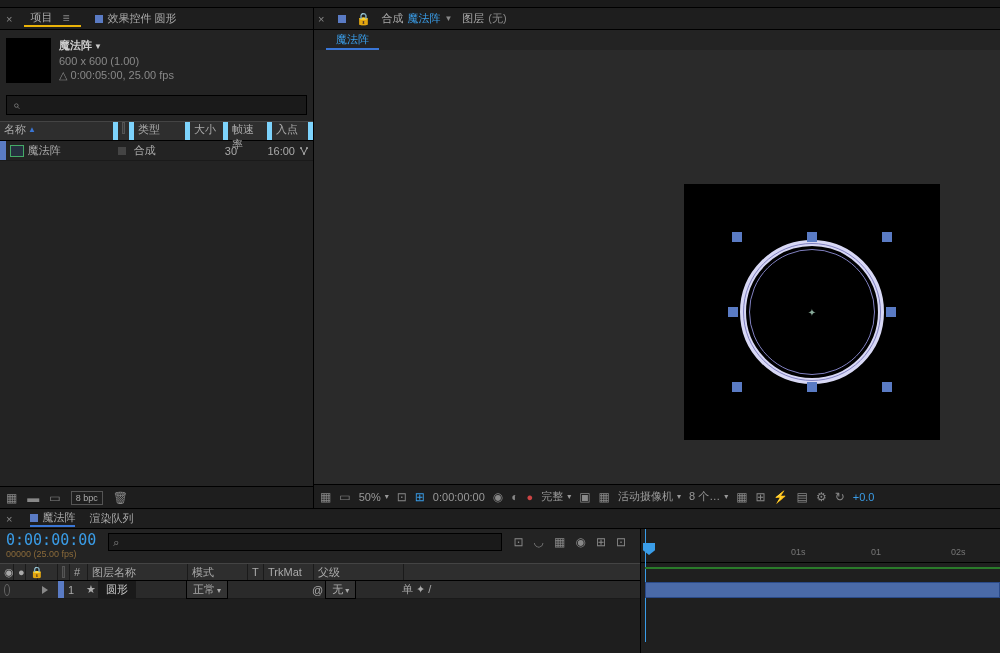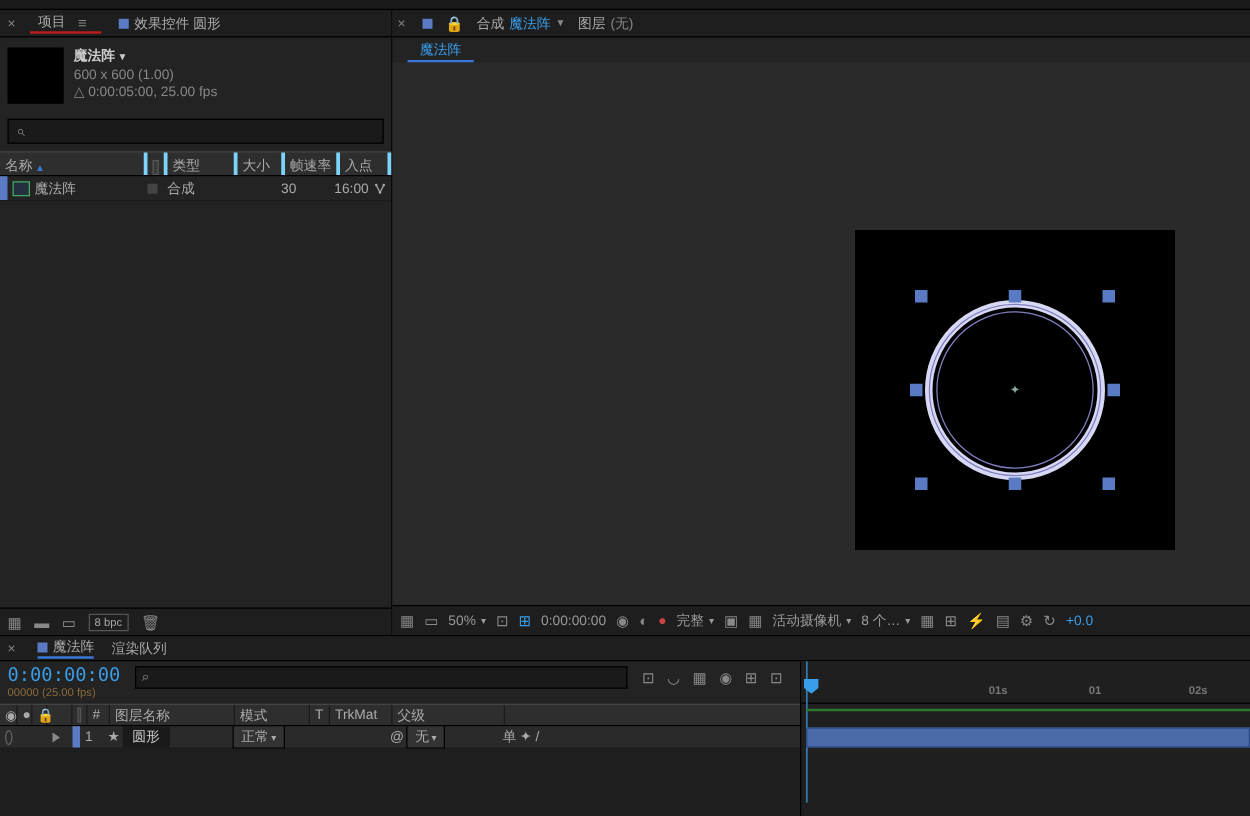--- a/index.html
+++ b/index.html
@@ -10,41 +10,41 @@
 .topbar { height:8px; background:#1a1a1a; border-bottom:1px solid #000; }
 
 
 .main { flex:1; display:flex; }
 .project-pane { width:314px; background:#232323; border-right:1px solid #000; display:flex; flex-direction:column; }
 .viewer-pane { flex:1; background:#232323; display:flex; flex-direction:column; }
 
 
 .panel-tabs { display:flex; align-items:center; height:22px; background:#1e1e1e; border-bottom:1px solid #000; padding-left:6px; gap:8px; }
 .panel-tab { display:flex; align-items:center; gap:4px; padding:0 6px; }
-.panel-tab.active { border-bottom:2px solid #b91c1c; }
+.panel-tab.active { border-bottom:2px solid #eab308; }
 .panel-tab .sq { width:8px; height:8px; background:#5a7bc4; }
 .panel-tab.menu::before { content:"≡"; color:#888; font-size:12px; }
 .close-x { color:#888; margin-right:4px; cursor:pointer; }
 
 
 .proj-info { display:flex; padding:8px 6px 12px 6px; gap:8px; }
 .thumb { width:45px; height:45px; background:#000; }
 .meta { line-height:14px; }
 .meta .title { color:#ccc; font-weight:bold; }
 .meta .tri::after { content:"▼"; font-size:8px; margin-left:2px; }
 .meta .sub { color:#888; }
 .meta .delta::before { content:"△ "; }
 
 
 .proj-search { margin:0 6px 6px 6px; background:#1a1a1a; border:1px solid #000; height:20px; display:flex; align-items:center; padding:0 6px; }
 .proj-search::before { content:"⌕"; color:#888; font-size:12px; transform:scaleX(-1); }
 
 
 .list-head { display:flex; background:#2e2e2e; height:20px; align-items:center; border-top:1px solid #444; border-bottom:1px solid #000; font-size:10px; }
-.list-head .col { padding:0 4px; border-right:3px solid #7dd3fc; height:100%; display:flex; align-items:flex-end; }
+.list-head .col { padding:0 4px; border-right:5px solid #7dd3fc; height:100%; display:flex; align-items:flex-start; }
 .sort::after { content:"▲"; color:#3a76d6; font-size:8px; margin-left:2px; }
 .tag-i { width:12px; height:12px; background:#3a3a3a; border:1px solid #555; }
 
 
 .list-row { display:flex; height:20px; align-items:center; border-bottom:1px solid #1a1a1a; font-size:10px; }
 .list-row .cbar { width:6px; height:100%; background:#5a7bc4; }
 .list-row .cell { padding:0 4px; display:flex; align-items:center; gap:4px; }
 .comp-ic { width:14px; height:12px; background:#25303e; border:1px solid #4a6; display:inline-block; }
 .folder-ic { width:10px; height:8px; background:#444; display:inline-block; }
 .flow-ic { width:10px; height:10px; display:inline-block; }
@@ -107,21 +107,21 @@
 .tri-r { width:0; height:0; border-top:4px solid transparent; border-bottom:4px solid transparent; border-left:6px solid #888; }
 .layer-bar { width:6px; height:100%; background:#5a7bc4; }
 .star { color:#aaa; }
 .layer-name { background:#1a1a1a; padding:1px 8px; color:#ccc; }
 .mode-dd { background:#333; padding:1px 6px; border:1px solid #000; }
 
 .tl-left-fill { flex:1; background:#1e1e1e; }
 
 
 .ruler { height:34px; border-bottom:1px solid #000; position:relative; background:#1f1f1f; }
-.ruler .tick { position:absolute; top:18px; font-size:9px; color:#777;font-weight:bold; }
+.ruler .tick { position:absolute; top:18px; font-size:9px; color:#777; }
 .ruler .playline { position:absolute; left:4px; top:0; bottom:-80px; width:1px; background:#3a9de8; }
 .ruler .playhead { position:absolute; left:-2px; top:14px; width:12px; height:12px; background:#3a9de8; clip-path:polygon(0 0,100% 0,100% 60%,50% 100%,0 60%); }
 .track-area { position:relative; }
 .track-head { height:18px; position:relative; }
 .green-bar { position:absolute; left:4px; right:0; top:4px; height:2px; background:#2a7a2a; }
 .track-row { height:18px; position:relative; }
 .clip { position:absolute; left:4px; right:0; top:1px; bottom:1px; background:#4a6aa8; border:1px solid #2a4a88; }
 
 </style>
 </head>

